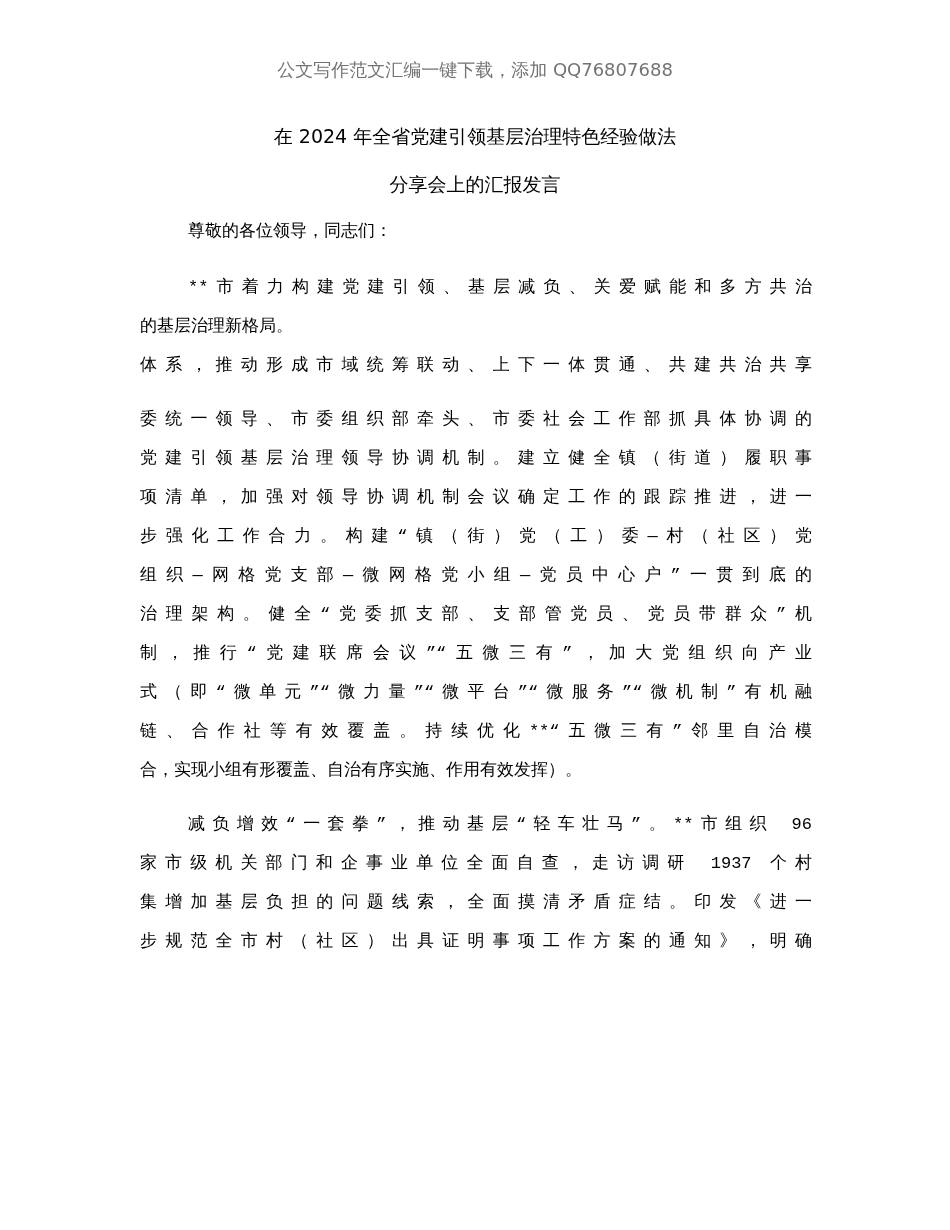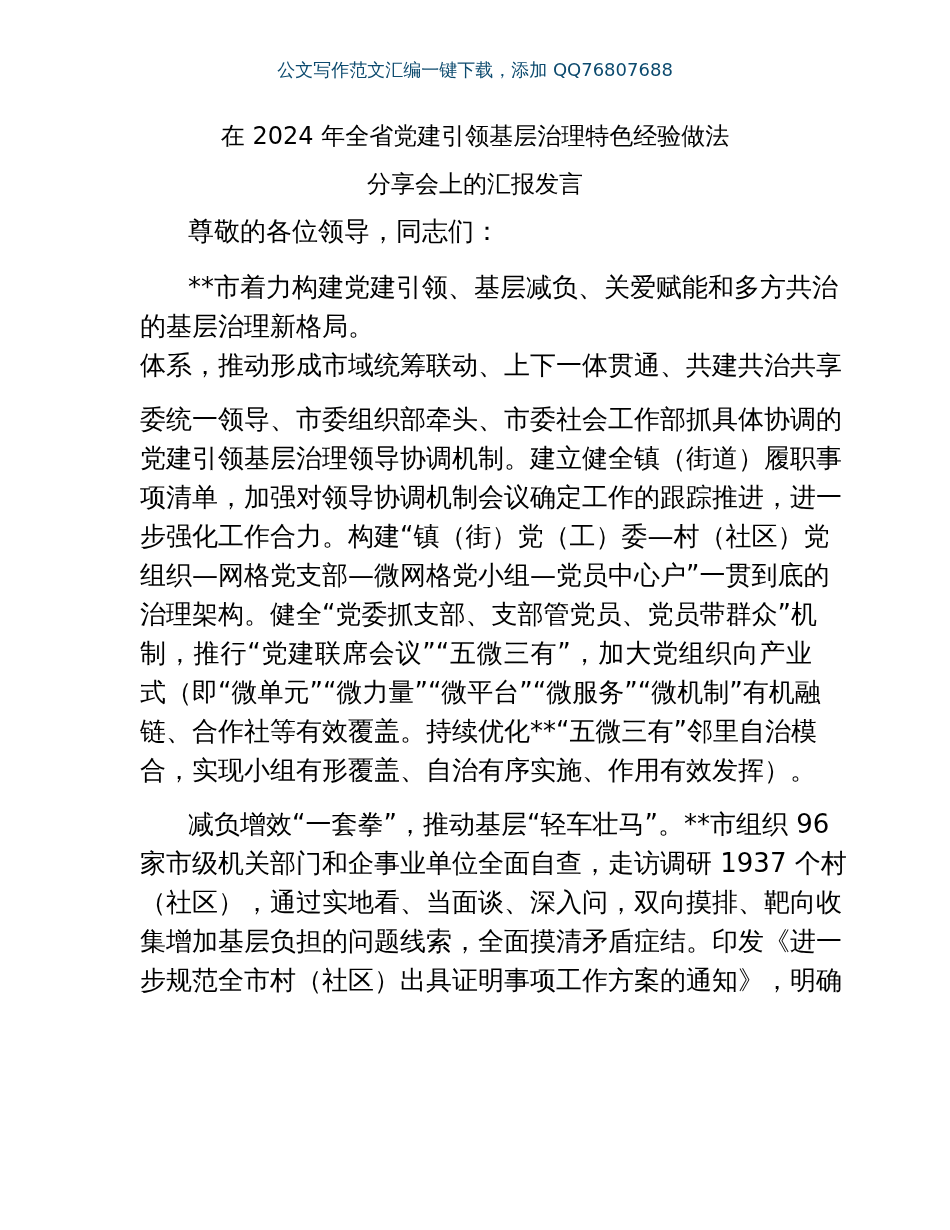--- a/index.html
+++ b/index.html
@@ -16,40 +16,41 @@
     color: #000000;
   }
   .header-banner {
     position: absolute;
     top: 56px;
     left: 0;
     width: 950px;
     text-align: center;
     font-size: 18px;
     line-height: 28px;
-    color: #0c4a6e;
+    color: #737373;
   }
   .doc-title {
     position: absolute;
     top: 112px;
     left: 130px;
     width: 690px;
     text-align: center;
-    font-size: 24px;
+    font-size: 19px;
     line-height: 48px;
     letter-spacing: 0px;
   }
   .body-text {
     position: absolute;
     top: 212px;
     left: 140px;
     width: 672px;
-    font-size: 26px;
+    font-size: 17px;
     line-height: 39px;
     text-align: justify;
+    font-family: Liberation Mono, monospace;
   }
   .body-text p {
     margin: 0;
   }
   .line {
     display: block;
     white-space: nowrap;
     text-align-last: justify;
   }
   .line.last {
@@ -87,17 +88,16 @@
     <span class="line">治理架构。健全“党委抓支部、支部管党员、党员带群众”机</span>
     <span class="line">制，推行“党建联席会议”“五微三有”，加大党组织向产业</span>
     <span class="line">式（即“微单元”“微力量”“微平台”“微服务”“微机制”有机融</span>
     <span class="line">链、合作社等有效覆盖。持续优化**“五微三有”邻里自治模</span>
     <span class="line last">合，实现小组有形覆盖、自治有序实施、作用有效发挥）。</span>
   </p>
 
   <p class="para">
     <span class="line indent">减负增效“一套拳”，推动基层“轻车壮马”。**市组织 96</span>
     <span class="line">家市级机关部门和企事业单位全面自查，走访调研 1937 个村</span>
-    <span class="line">（社区），通过实地看、当面谈、深入问，双向摸排、靶向收</span>
     <span class="line">集增加基层负担的问题线索，全面摸清矛盾症结。印发《进一</span>
     <span class="line">步规范全市村（社区）出具证明事项工作方案的通知》，明确</span>
   </p>
 </div>
 
 </body></html>

